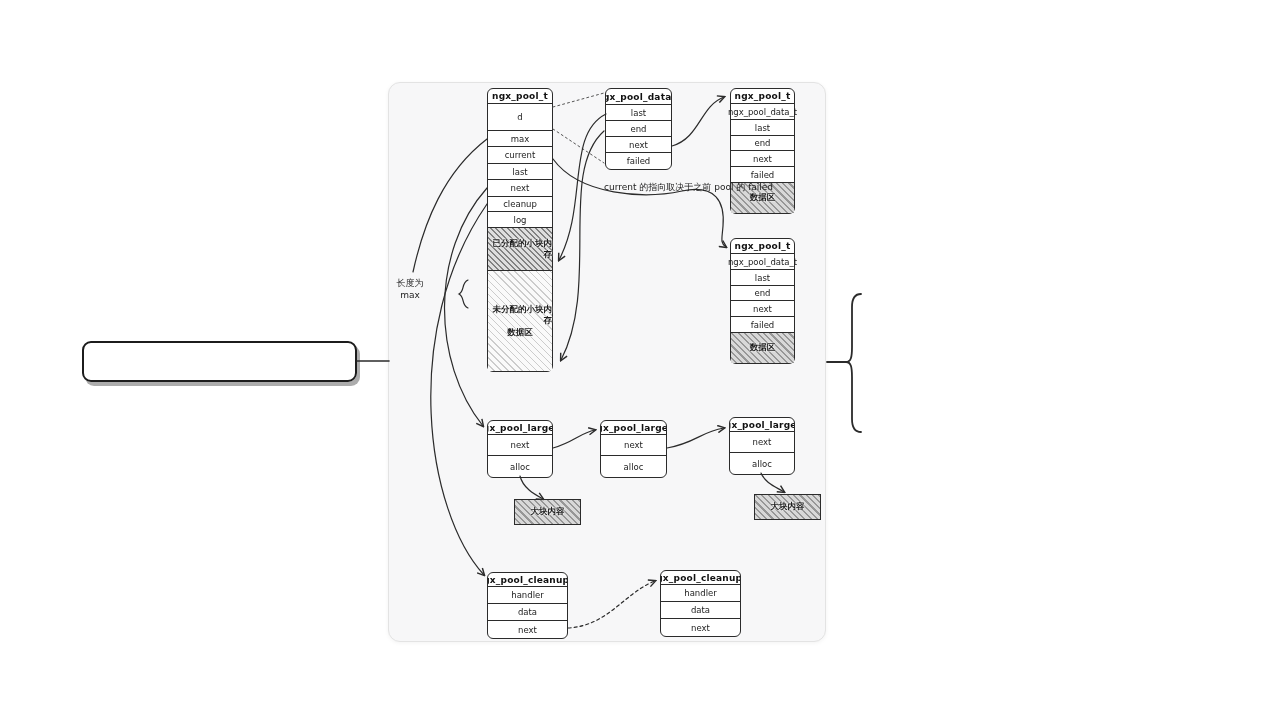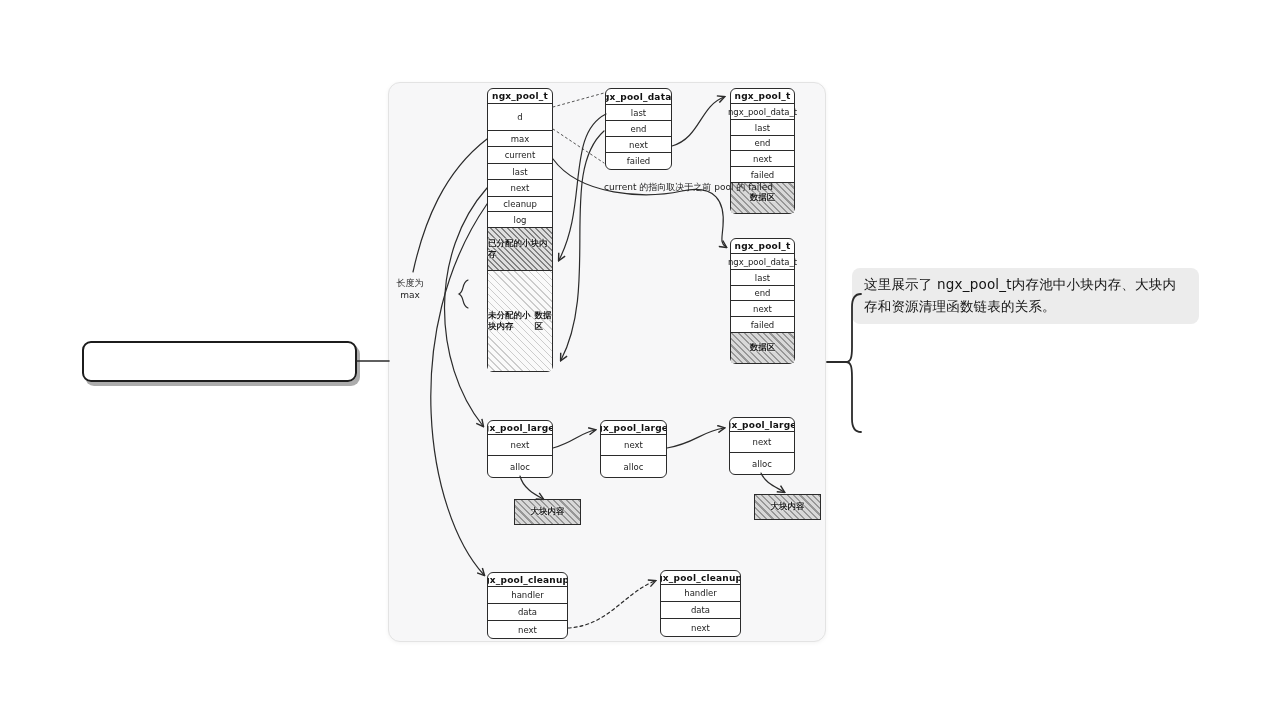--- a/index.html
+++ b/index.html
@@ -26,21 +26,21 @@
     font-weight:bold; font-size:9px; color:#111; border-bottom:1.4px solid #2b2b2b;
     letter-spacing:0.2px; white-space:nowrap; overflow:hidden; }
   .srow { display:flex; align-items:center; justify-content:center;
     font-size:8.5px; color:#222; border-bottom:1.2px solid #2b2b2b; }
   .srow:last-child { border-bottom:none; }
 
   .hatch-dark  { background:repeating-linear-gradient(45deg,#dedede 0 2.5px,#828282 2.5px 4px); }
   .hatch-light { background:repeating-linear-gradient(45deg,#fafafa 0 4px,#cccccc 4px 5px); }
   .hatch-mid   { background:repeating-linear-gradient(45deg,#d8d8d8 0 3px,#979797 3px 4.5px); }
   .hatch-label { font-size:8.5px; color:#1a1a1a; font-weight:600;
-    text-shadow:0 0 2px #fff,0 0 2px #fff; text-align:left; line-height:1.35; }
+    text-shadow:0 0 2px #fff,0 0 2px #fff; text-align:right; line-height:1.35; }
   .mem-block { position:absolute; z-index:2; border:1.4px solid #2b2b2b;
     display:flex; align-items:center; justify-content:center; }
 
   
   .note { position:absolute; z-index:4; font-size:9px; color:#222; line-height:1.3;
     white-space:nowrap; }
   .note.center { text-align:center; }
 
   
   .callout { position:absolute; left:852px; width:347px; z-index:2;
@@ -67,21 +67,21 @@
     <div class="srow" style="height:27px">d</div>
     <div class="srow" style="height:16px">max</div>
     <div class="srow" style="height:17px">current</div>
     <div class="srow" style="height:16px">last</div>
     <div class="srow" style="height:17px">next</div>
     <div class="srow" style="height:15px">cleanup</div>
     <div class="srow" style="height:16px">log</div>
     <div class="srow hatch-dark" style="height:43px">
       <span class="hatch-label">已分配的小块内存</span>
     </div>
-    <div class="srow hatch-light" style="height:100px;flex-direction:row">
+    <div class="srow hatch-light" style="height:100px;flex-direction:column">
       <span class="hatch-label">未分配的小块内存</span>
       <span class="hatch-label">数据区</span>
     </div>
   </div>
 
   <div class="struct" style="left:605px;top:88px;width:67px">
     <div class="shead" style="height:16px">ngx_pool_data_t</div>
     <div class="srow" style="height:16px">last</div>
     <div class="srow" style="height:16px">end</div>
     <div class="srow" style="height:16px">next</div>
@@ -147,23 +147,20 @@
     <div class="srow" style="height:17px">data</div>
     <div class="srow" style="height:17px">next</div>
   </div>
 
   <div class="note center" style="left:393px;top:278px;width:34px">
     <div>长度为</div>
     <div>max</div>
   </div>
   <div class="note" style="left:604px;top:182px">current 的指向取决于之前 pool 的 failed</div>
 
-  <div class="callout gray" style="top:268px;min-height:54px">
-    <span>这里展示了 ngx_pool_t内存池中小块内存、大块内存和资源清理函数链表的关系。</span>
-  </div>
 
   <svg class="wires" width="1280" height="724" viewBox="0 0 1280 724">
     <defs>
       <marker id="arr" viewBox="0 0 10 10" refX="8" refY="5" markerWidth="7.5" markerHeight="7.5" orient="auto">
         <path d="M1,1 L9,5 L1,9" fill="none" stroke="#2b2b2b" stroke-width="1.6"></path>
       </marker>
     </defs>
     <g fill="none" stroke="#2b2b2b" stroke-width="1.2" stroke-linecap="round">
 
       <path d="M553,107 L604,93" stroke="#555" stroke-width="1" stroke-dasharray="2 3"></path>

